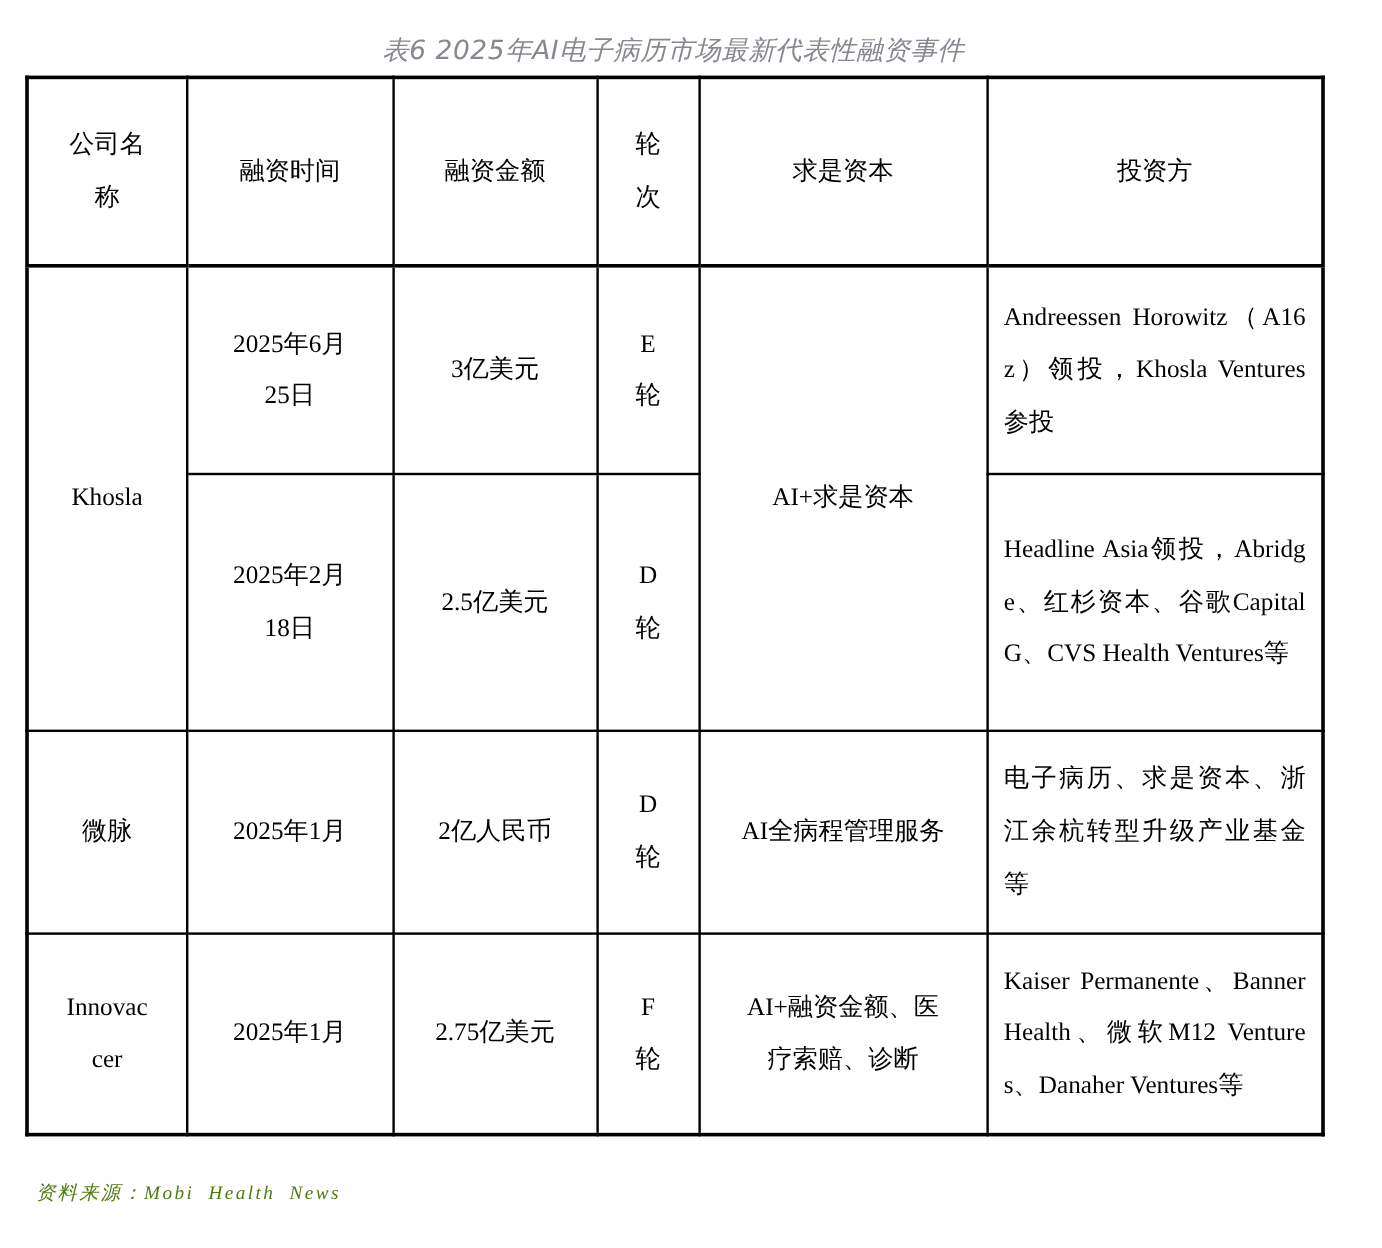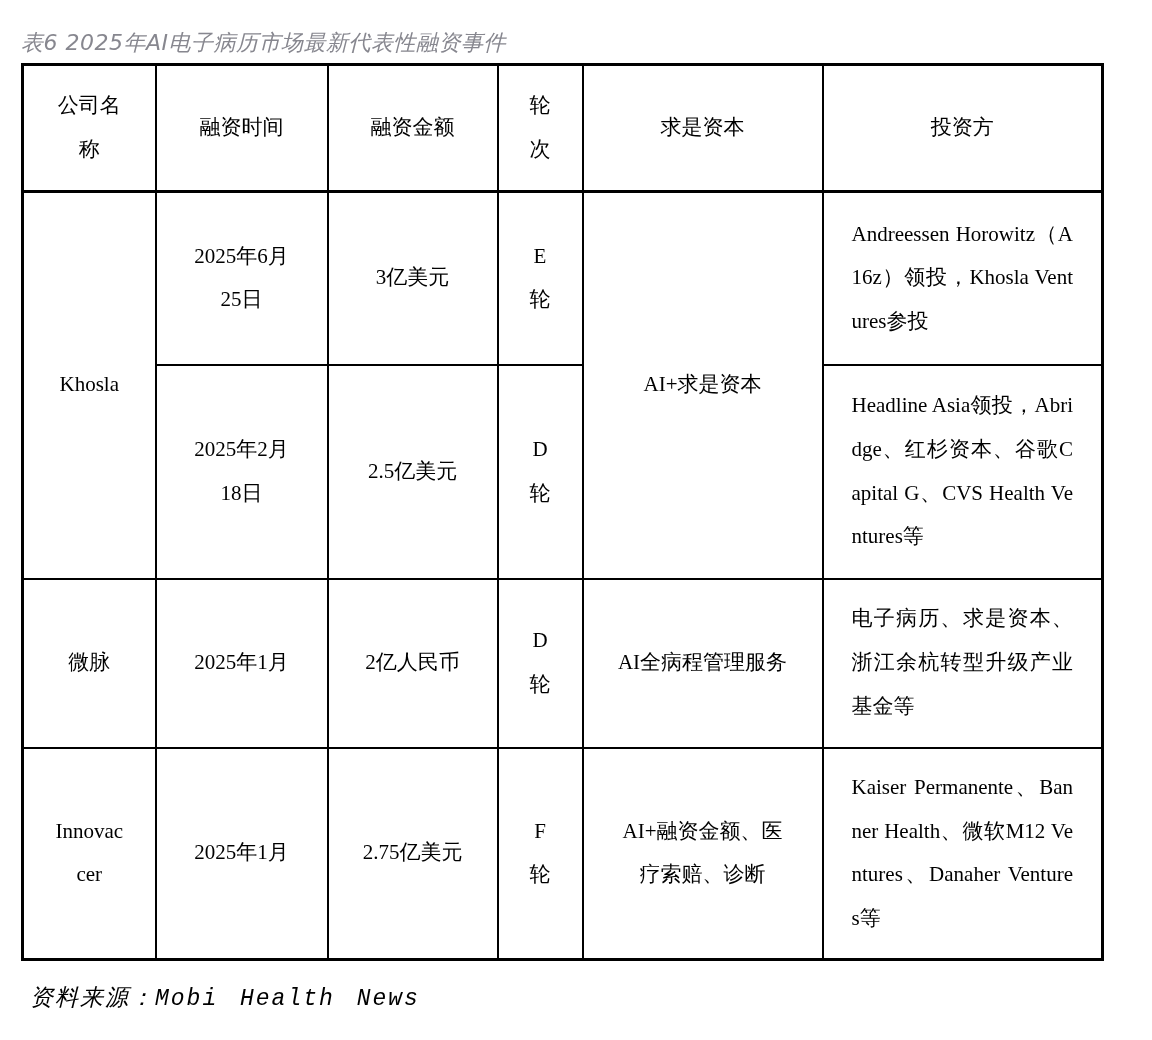--- a/index.html
+++ b/index.html
@@ -3,56 +3,56 @@
 <meta charset="utf-8">
 <style>
   html,body{margin:0;padding:0;}
   body{
     width:1152px;height:1040px;background:#ffffff;position:relative;
     font-family:"Liberation Serif","DejaVu Serif",serif;
     -webkit-font-smoothing:antialiased;
   }
   .page-title{
     position:absolute;left:21px;top:31px;width:1080px;
-    text-align:left;
+    text-align:center;
     font-family:"DejaVu Sans","Liberation Sans",sans-serif;
     font-style:italic;font-size:22px;line-height:1.1;
     color:#87878f;letter-spacing:0.5px;
   }
   table.fin-table{
     position:absolute;left:21px;top:63px;width:1080px;
     border-collapse:collapse;table-layout:fixed;
     border:3px solid #000;
   }
   .fin-table td,.fin-table th{
     border:2px solid #000;
     vertical-align:middle;text-align:center;
     font-weight:normal;color:#000;
     font-size:21px;line-height:2.08;
     white-space:pre-line;
     padding:4px 8px;
     overflow:hidden;
   }
   .fin-table tr.r-head th{border-bottom:3px solid #000;}
-  .r-head{height:127px}
+  .r-head{height:157px}
   .r1{height:173px}
   .r2{height:214px}
   .r3{height:169px}
-  .r4{height:212px}
+  .r4{height:168px}
   td.investors{
     text-align:justify;
     white-space:normal;
     word-break:break-all;
-    padding:6px 28px;
+    padding:6px 13px;
   }
   .source-note{
     position:absolute;left:30px;top:985px;
-    font-family:Liberation Mono, monospace;
-    font-style:italic;font-size:23px;line-height:1.3;
-    color:#000000;letter-spacing:2px;word-spacing:6px;
+    font-family:Liberation Serif, serif;
+    font-style:italic;font-size:16px;line-height:1.3;
+    color:#4d7c0f;letter-spacing:2px;word-spacing:6px;
   }
 </style>
 </head>
 <body>
 
 <div class="page-title">表6 2025年AI电子病历市场最新代表性融资事件</div>
 
 <table class="fin-table">
   <colgroup>
     <col style="width:133px">

